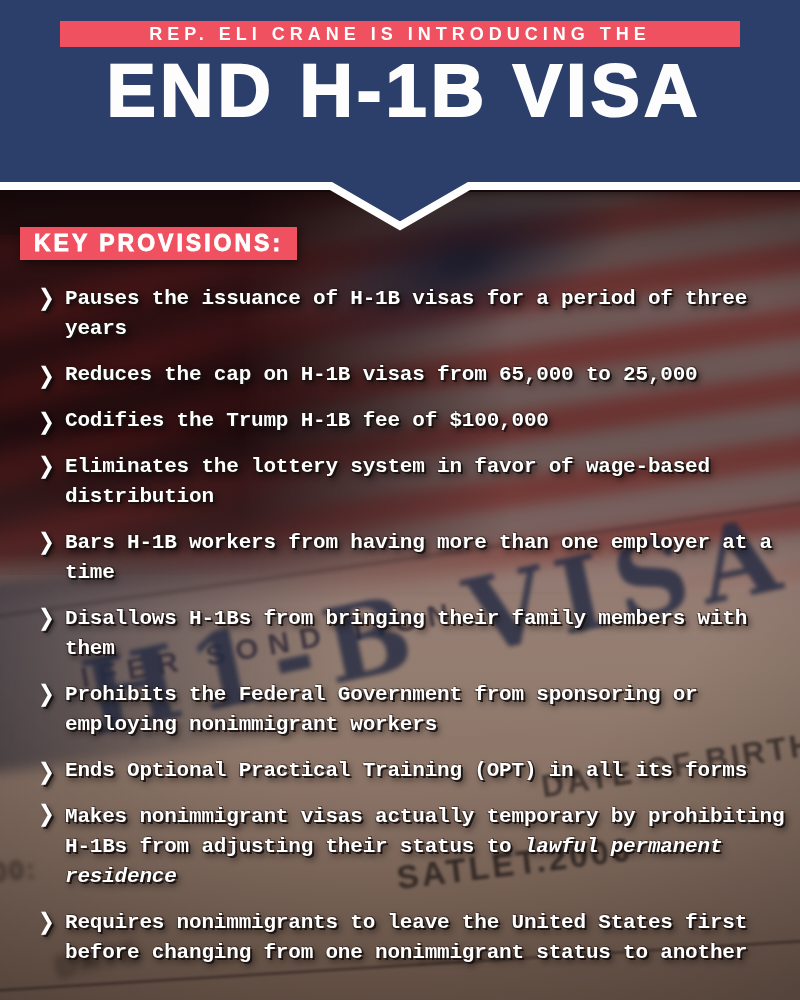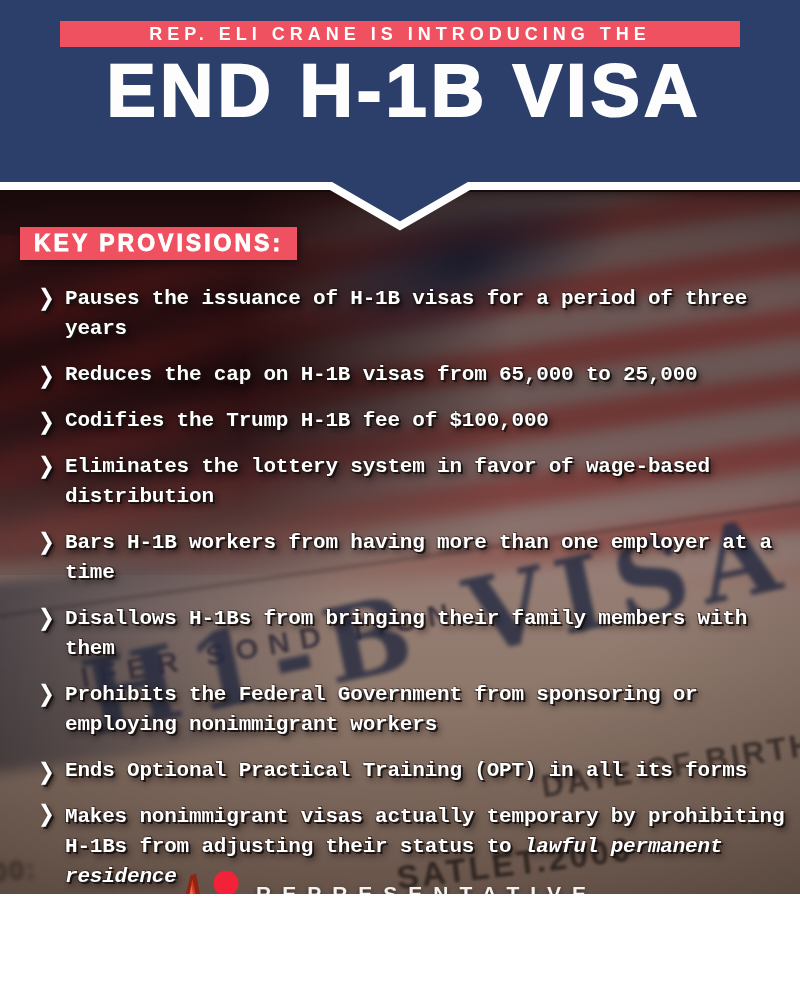--- a/index.html
+++ b/index.html
@@ -1,18 +1,18 @@
 <!DOCTYPE html>
 <html><head>
 <meta charset="utf-8">
 <style>
   * { margin:0; padding:0; box-sizing:border-box; }
   html,body { width:800px; height:1000px; }
   body { font-family:"Liberation Sans", sans-serif; overflow:hidden; }
-  .poster { position:relative; width:800px; height:894px; overflow:hidden; background:#15090b; }
+  .poster { position:relative; width:800px; height:1000px; overflow:hidden; background:#15090b; }
 
   
   .bg-base { position:absolute; inset:0; z-index:1;
     background:linear-gradient(to bottom,
       #15090b 0%, #240e11 18%, #40181c 27%, #2c1013 35%, #1c0b0e 43%,
       #4a2a2c 53%, #7a5a55 59%, #a98e84 67%, #b29a8e 78%, #a18677 90%, #8f7566 100%); }
   .bg-stripes { position:absolute; z-index:2; left:240px; right:-40px; top:192px; height:400px;
     background:repeating-linear-gradient(172deg, rgba(186,94,88,.78) 0 30px, rgba(198,170,164,.72) 30px 64px);
     filter:blur(7px); opacity:.85;
     -webkit-mask:linear-gradient(to left,#000 55%, transparent 100%);
@@ -169,28 +169,14 @@
       <div class="prov-item">
         <span class="chev">❯</span>
         <span class="prov-text">Makes nonimmigrant visas actually temporary by prohibiting H-1Bs from adjusting their status to <em>lawful permanent residence</em></span>
       </div>
       <div class="prov-item">
         <span class="chev">❯</span>
         <span class="prov-text">Requires nonimmigrants to leave the United States first before changing from one nonimmigrant status to another</span>
       </div>
     </div>
 
-  <div class="logo">
-    <svg class="logo-icon" width="106" height="104" viewBox="0 0 110 104" aria-hidden="true">
-      <circle cx="81" cy="16" r="13" fill="#f42238"></circle>
-      <path d="M4,102 L16,94 L24,70 L31,54 L36,56 L39,28 L44,8 L50,6 L54,28 L56,54 L62,57 L67,74 L80,83 L94,89 L98,102 Z" fill="#8e2414"></path>
-      <path d="M12,102 L22,93 L29,72 L35,58 L39,60 L42,32 L46,12 L50,30 L52,57 L58,61 L63,79 L72,90 L76,102 Z" fill="#d63b22"></path>
-      <path d="M39,60 L42,36 L45,18 L48,34 L50,57 L46,62 Z" fill="#ef6a4a"></path>
-    </svg>
-    <div class="logo-rep">REPRESENTATIVE</div>
-    <div class="logo-name">ELI CRANE</div>
-    <div class="logo-dist-row">
-      <span class="logo-dist">ARIZONA-02</span>
-      <span class="logo-stars">★ ★</span>
-    </div>
-  </div>
 
 </div>
 
 </body></html>

